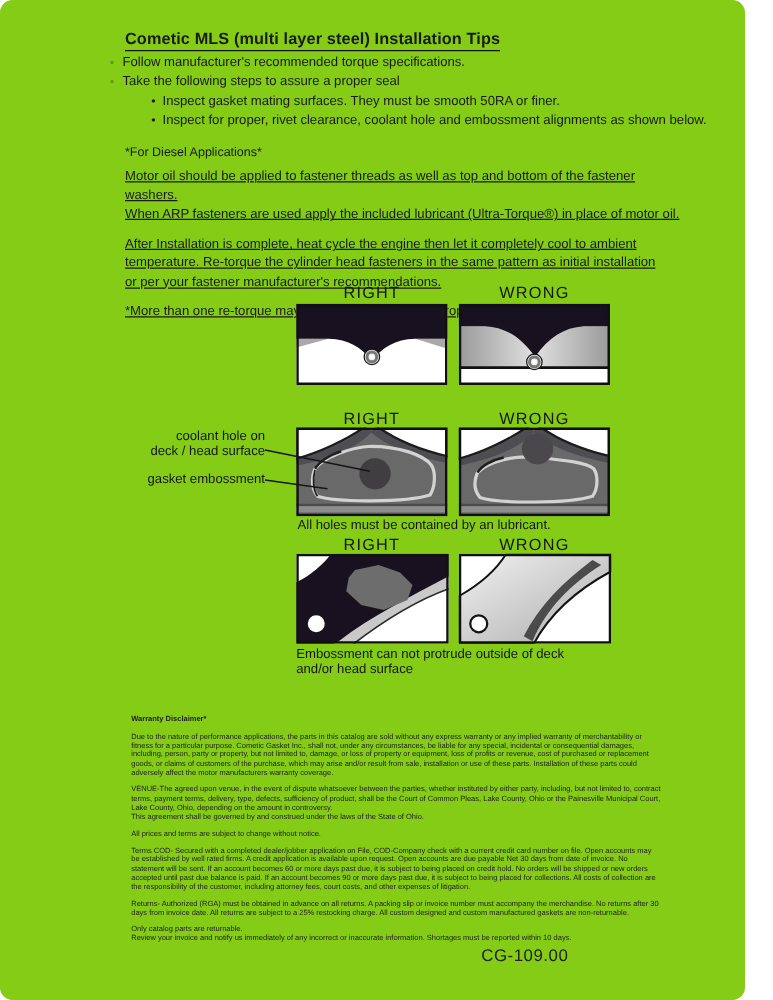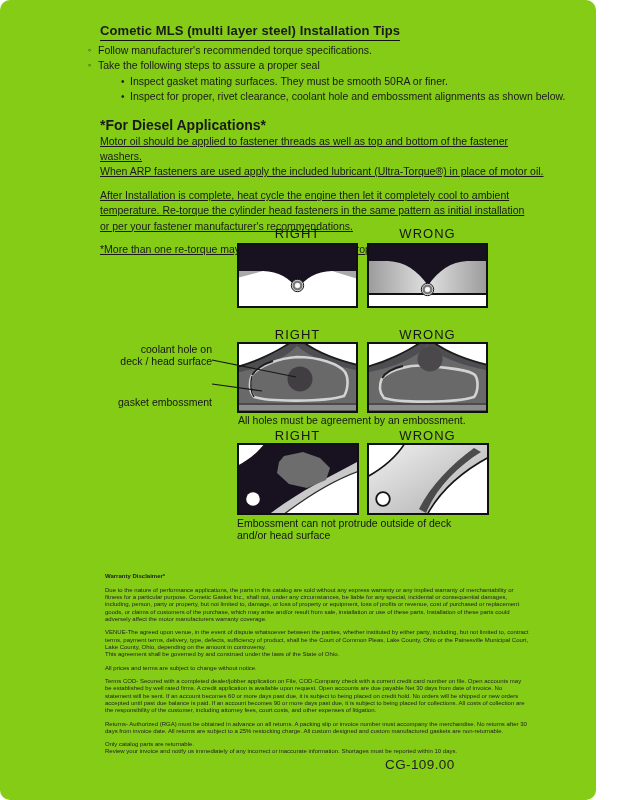--- a/index.html
+++ b/index.html
@@ -13,21 +13,21 @@
     left:100px;top:23px;font-size:13px;font-weight:700;
     border-bottom:1.6px solid #111;padding-bottom:2px;letter-spacing:.1px;
   }
   
   .intro{left:88px;top:43px;font-size:10.5px;line-height:15.3px;width:470px;}
   .b-line{white-space:nowrap;}
   .marker{display:inline-block;width:10px;font-size:9px;color:#1a1a1a;vertical-align:top;line-height:15.3px;}
   .sub .marker{width:9px;font-size:10px;}
   .sub{margin-left:33px;}
   
-  .diesel-head{left:100px;top:117px;font-size:14px;font-weight:700;}
+  .diesel-head{left:100px;top:117px;font-size:10px;font-weight:400;}
   .diesel{left:100px;top:134px;width:446px;font-size:10.5px;line-height:15.2px;}
   .diesel p{margin:0 0 8.5px 0;text-decoration:underline;}
   .pre{white-space:pre-line;}
   
   .dlabel{width:121px;text-align:center;font-size:13px;letter-spacing:1px;color:#161616;}
   .dbox{width:121px;height:65px;}
   .caption{font-size:10.5px;line-height:12px;color:#161616;}
   .annot{width:132px;text-align:right;font-size:10.5px;line-height:11.5px;color:#161616;}
   svg{display:block;}
   
@@ -97,21 +97,21 @@
       <rect x="1" y="1" width="119" height="63" fill="none" stroke="#101010" stroke-width="2"></rect>
     </svg>
   </div>
 
 
   <div class="abs dlabel" style="left:237px;top:327px;">RIGHT</div>
   <div class="abs dlabel" style="left:367px;top:327px;">WRONG</div>
 
   <div class="abs annot pre" style="left:80px;top:344px;">coolant hole on
 deck / head surface</div>
-  <div class="abs annot" style="left:80px;top:378px;margin-top:19px;">gasket embossment</div>
+  <div class="abs annot" style="left:80px;top:378px;">gasket embossment</div>
 
   <div class="abs dbox" style="left:237px;top:342px;height:71px;">
     <svg width="121" height="71" viewBox="0 0 121 71">
       <rect width="121" height="71" fill="#696969"></rect>
       <path d="M0,27 C26,22 46,14 58,1" stroke="#4e4e52" stroke-width="7" fill="none"></path>
       <path d="M121,25 C96,20 74,12 62,1" stroke="#4e4e52" stroke-width="7" fill="none"></path>
       <path d="M0,0 H54 C40,10 18,20 0,25 Z" fill="#ffffff" stroke="#1c1c1c" stroke-width="1.8"></path>
       <path d="M66,0 H121 V23 C100,18 80,10 66,0 Z" fill="#ffffff" stroke="#1c1c1c" stroke-width="1.8"></path>
       <path d="M15,33 C22,24 42,16 60,15 C82,15 102,22 108,30 C112,36 111,48 107,54 C88,60 32,60 17,55 C12,49 12,40 15,33 Z" fill="none" stroke="#d2d2d2" stroke-width="2.6"></path>
       <path d="M15,33 C18,28 26,22 36,19" stroke="#1f1f1f" stroke-width="2" fill="none"></path>
@@ -134,21 +134,21 @@
       <path d="M15,36 C24,27 44,22 62,24 C84,26 102,28 108,33 C112,39 111,50 107,55 C88,61 32,61 17,56 C12,50 12,43 15,36 Z" fill="none" stroke="#d2d2d2" stroke-width="2.6"></path>
       <path d="M15,36 C18,31 26,26 36,24" stroke="#1f1f1f" stroke-width="2" fill="none"></path>
       <circle cx="63" cy="17" r="12.5" fill="#4a484b"></circle>
       <rect x="0" y="61" width="121" height="2" fill="#4c4c4c"></rect>
       <rect x="0" y="63" width="121" height="8" fill="#8d8d8d"></rect>
       <line x1="0" y1="68.5" x2="121" y2="68.5" stroke="#5c5c5c" stroke-width="1"></line>
       <rect x="1" y="1" width="119" height="69" fill="none" stroke="#101010" stroke-width="2"></rect>
     </svg>
   </div>
 
-  <div class="abs caption" style="left:238px;top:414px;">All holes must be agreement by an embossment.</div>
+  <div class="abs caption" style="left:238px;top:414px;">All holes must be contained by an lubricant.</div>
 
   <div class="abs dlabel" style="left:237px;top:428px;">RIGHT</div>
   <div class="abs dlabel" style="left:367px;top:428px;">WRONG</div>
 
   <div class="abs dbox" style="left:237px;top:443px;width:122px;height:72px;">
     <svg width="122" height="72" viewBox="0 0 122 72">
       <rect width="122" height="72" fill="#ffffff"></rect>
       <path d="M122,18 C92,34 60,50 34,70 L30,72 H46 C72,52 100,36 122,28 Z" fill="#c9c9c9"></path>
       <path d="M122,28 C100,36 72,52 46,72" stroke="#2b2b2b" stroke-width="1.3" fill="none"></path>
       <path d="M28,0 H122 V18 C92,34 60,50 34,70 L30,72 H0 V23 C12,17 21,9 28,0 Z" fill="#18111f"></path>

